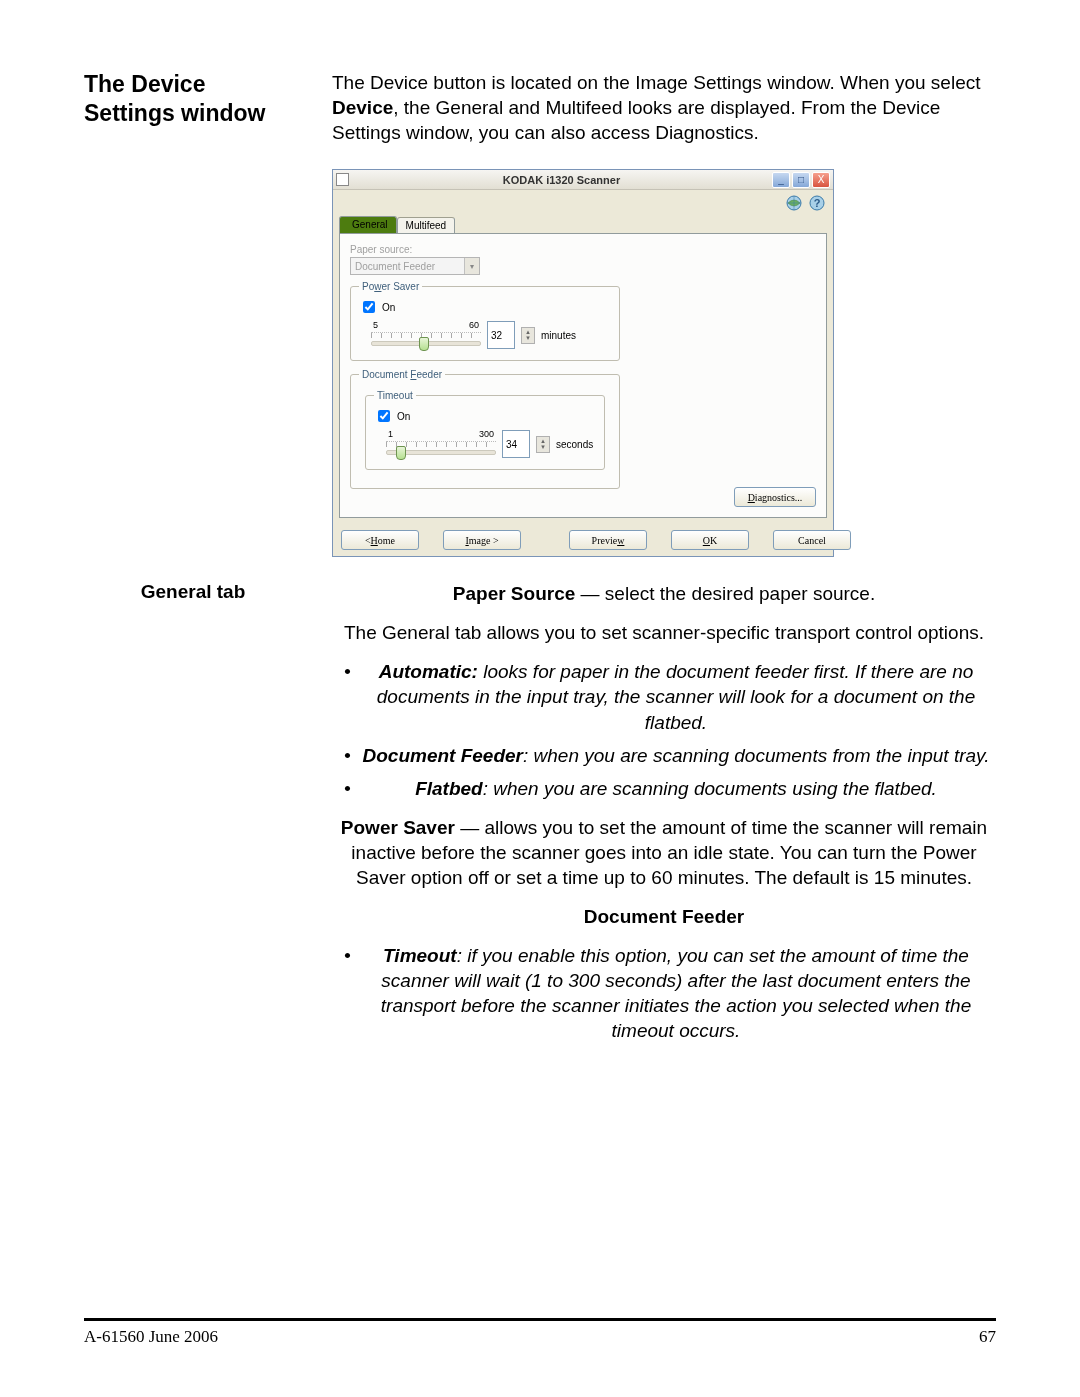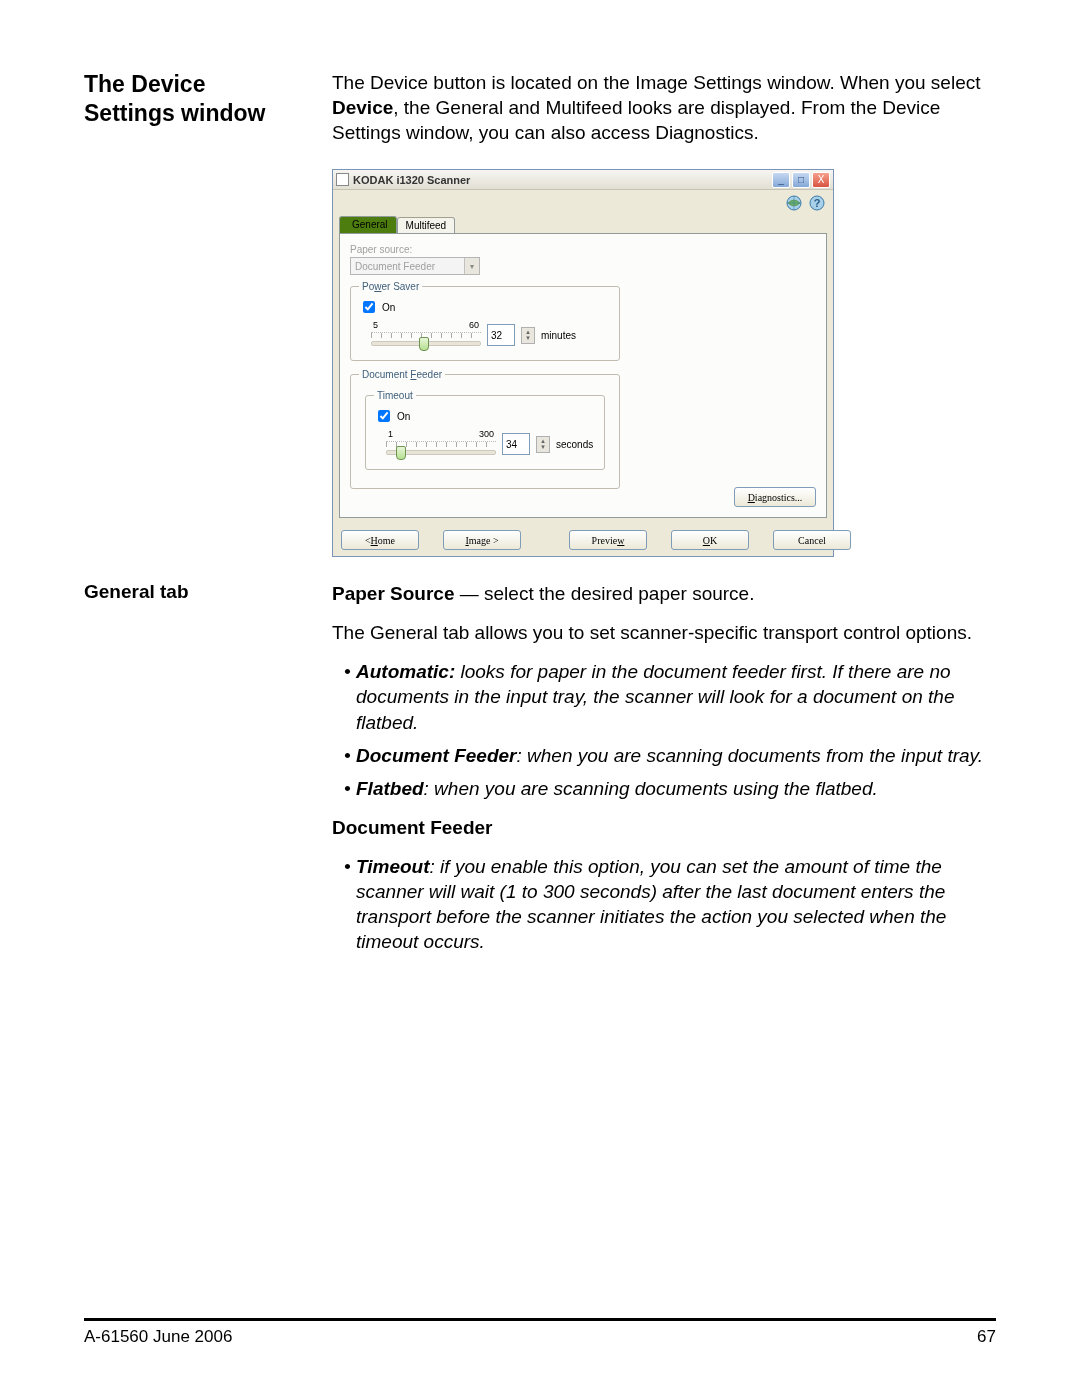--- a/index.html
+++ b/index.html
@@ -37,21 +37,21 @@
     background: linear-gradient(#f6f5f2, #e2dfd3);
     display: flex; align-items: center;
     border-bottom: 1px solid #c5c2b6;
     padding: 0 3px;
   }
   .titlebar .ico {
     width: 13px; height: 13px;
     border: 1px solid #888; background: #fff;
     margin-right: 4px;
   }
-  .titlebar .title { font-weight: bold; flex: 1; font-size: 11px; color: #333; }
+  .titlebar .title { font-weight: bold; flex: 1; font-size: 11px; color: #333; text-align: center; }
   .winbtn {
     width: 18px; height: 16px;
     border: 1px solid #fff;
     background: linear-gradient(#c6d8f0, #85a8d8);
     margin-left: 2px; border-radius: 2px;
     display: flex; align-items: center; justify-content: center;
     font-size: 10px; color: #2d4f80;
   }
   .winbtn.close { background: linear-gradient(#f6a08d, #d85440); color: #fff; }
   .toolbar { height: 26px; display: flex; justify-content: flex-end; align-items: center; padding-right: 6px; gap: 3px; }
@@ -122,21 +122,21 @@
   .track::before {
     content: ""; position: absolute; left:0; right:0; top:8px;
     height: 3px; background: #e8e4d8; border: 1px solid #ccc9bc; border-radius: 2px;
   }
   .thumb {
     position: absolute; top: 4px; width: 10px; height: 14px;
     background: linear-gradient(#e8f5d8, #b5e090); border: 1px solid #6e9450;
     border-radius: 2px 2px 4px 4px;
   }
   .spin {
-    width: 28px; height: 22px; border: 1px solid #7f9db9; background: #fff;
+    width: 28px; height: 28px; border: 1px solid #7f9db9; background: #fff;
     font-size: 10px; padding-left: 3px; display: flex; align-items: center;
   }
   .spinbtn {
     width: 14px; height: 17px; border: 1px solid #b0b0b0;
     background: #e8e6dd; font-size: 7px;
     display: flex; flex-direction: column; justify-content: center; align-items: center;
     line-height: 6px; color: #666;
   }
   .unit { font-size: 10px; }
   .diag-wrap { position: absolute; right: 10px; bottom: 10px; }
@@ -146,35 +146,36 @@
     background: linear-gradient(#fff, #ece9d8);
     font-size: 10px; font-family: Tahoma;
     display: inline-flex; align-items: center; justify-content: center;
     padding: 0 10px;
   }
   .bottom-buttons {
     display: flex; gap: 24px; padding: 6px 8px; justify-content: flex-start;
   }
   .bottom-buttons .spacer { flex: 1; }
   .bottom-buttons .btn { min-width: 78px; }
-  .row2 { display: flex; gap: 30px; }
+  .row2 { display: flex; gap: 30px; text-align: center; }
   .left-sub {
     flex: 0 0 218px;
     font-size: 19px;
     font-weight: bold;
   }
   .body-text { flex: 1; font-size: 19px; line-height: 1.32; }
   .body-text p { margin: 0 0 14px 0; }
   ul.bullets { margin: 0 0 14px 0; padding-left: 24px; }
   ul.bullets li { margin-bottom: 8px; font-style: italic; }
   ul.bullets li::marker { content: "• "; }
   .footer {
     position: absolute;
     left: 84px; right: 84px;
     bottom: 50px;
+    font-family: Liberation Serif, serif;
   }
   .footer-rule {
     border-top: 3px solid #000;
     margin-bottom: 6px;
   }
   .footer-row { display: flex; justify-content: space-between; font-size: 17px; }
   .u { text-decoration: underline; }
 </style>
 </head>
 <body>
@@ -297,20 +298,21 @@
   <div class="row2">
     <div class="left-sub">General tab</div>
     <div class="body-text">
       <p><b>Paper Source</b><span> — select the desired paper source.</span></p>
       <p>The General tab allows you to set scanner-specific transport control options.</p>
       <ul class="bullets">
         <li><b>Automatic:</b><span> looks for paper in the document feeder first. If there are no documents in the input tray, the scanner will look for a document on the flatbed.</span></li>
         <li><b>Document Feeder</b><span>: when you are scanning documents from the input tray.</span></li>
         <li><b>Flatbed</b><span>: when you are scanning documents using the flatbed.</span></li>
       </ul>
+      <p><b>Power Saver</b><span> — allows you to set the amount of time the scanner will remain inactive before the scanner goes into an idle state. You can turn the Power Saver option off or set a time up to 60 minutes. The default is 15 minutes.</span></p>
       <p><b>Document Feeder</b></p>
       <ul class="bullets">
         <li><b>Timeout</b><span>: if you enable this option, you can set the amount of time the scanner will wait (1 to 300 seconds) after the last document enters the transport before the scanner initiates the action you selected when the timeout occurs.</span></li>
       </ul>
     </div>
   </div>
 
   <div class="footer">
     <div class="footer-rule"></div>
     <div class="footer-row">

